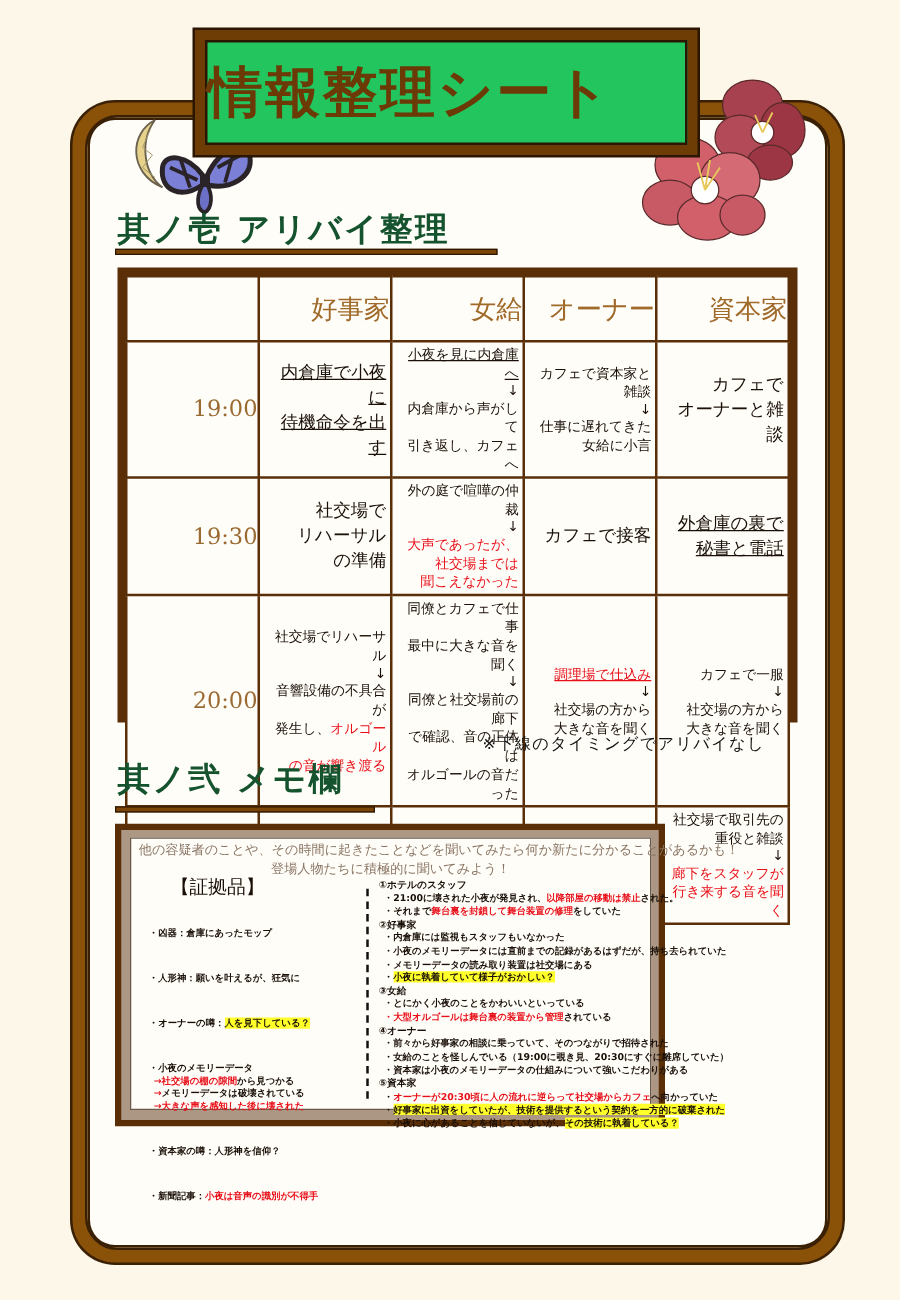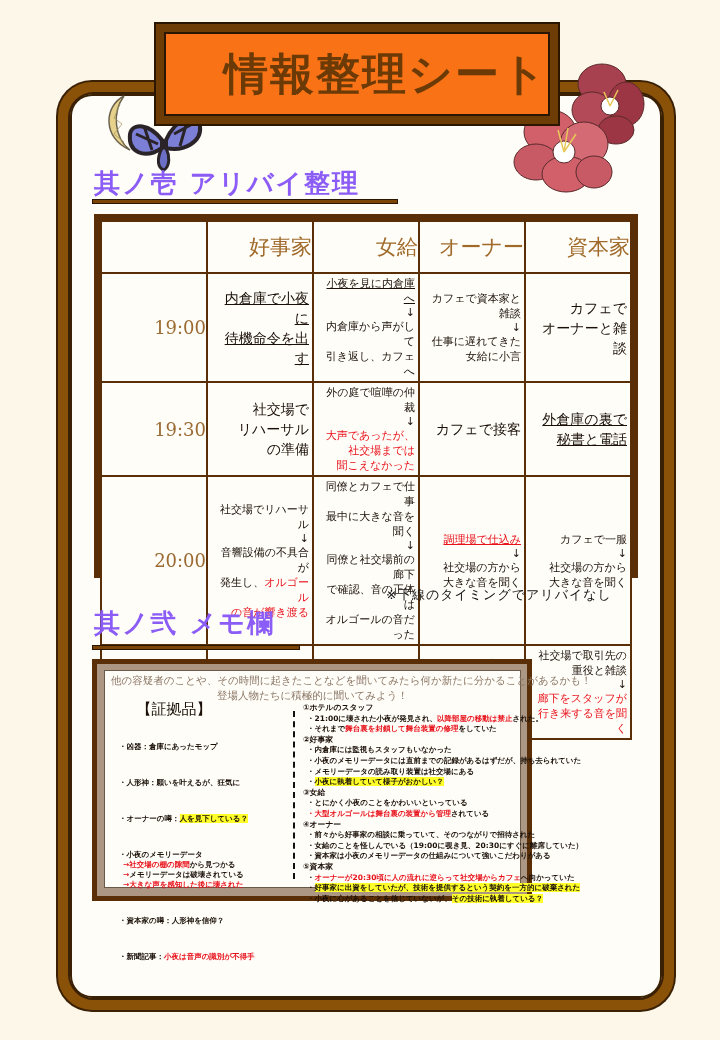--- a/index.html
+++ b/index.html
@@ -19,37 +19,37 @@
     border: 2px solid #3a2004; border-radius: 26px; pointer-events: none;
   }
 
   
   .title-plaque {
     position: absolute; left: 156px; top: 24px; width: 402px; height: 100px;
     background: #6e3d05; padding: 8px;
     box-shadow: 0 0 0 2px #2b1602;
   }
   .title-plaque-inner {
-    width: 100%; height: 100%; background: #f97316;
+    width: 100%; height: 100%; background: #22c55e;
     border: 2px solid #2b1602;
-    display: flex; align-items: center; justify-content: flex-end;
+    display: flex; align-items: center; justify-content: flex-start;
   }
   .title-text {
     font-family: "DejaVu Sans", sans-serif; font-weight: bold;
     font-size: 44px; color: #6b3a06; letter-spacing: 2px;
   }
 
   
   .deco-moon { position: absolute; left: 100px; top: 94px; width: 40px; height: 60px; }
   .deco-butterfly { position: absolute; left: 124px; top: 104px; width: 80px; height: 70px; }
   .deco-flower { position: absolute; left: 506px; top: 44px; width: 140px; height: 150px; }
 
   
   .section-head {
-    position: absolute; left: 94px; font-weight: bold; font-size: 26px; color: #8b5cf6;
+    position: absolute; left: 94px; font-weight: bold; font-size: 26px; color: #14532d;
     letter-spacing: 2px;
   }
   .section-head-line {
     position: absolute; left: 92px; height: 5px; background: #7a4507;
     border: 1px solid #2b1602;
   }
   .head-1 { top: 166px; }
   .line-1 { top: 199px; width: 306px; }
   .head-2 { top: 606px; }
   .line-2 { top: 645px; width: 208px; }

